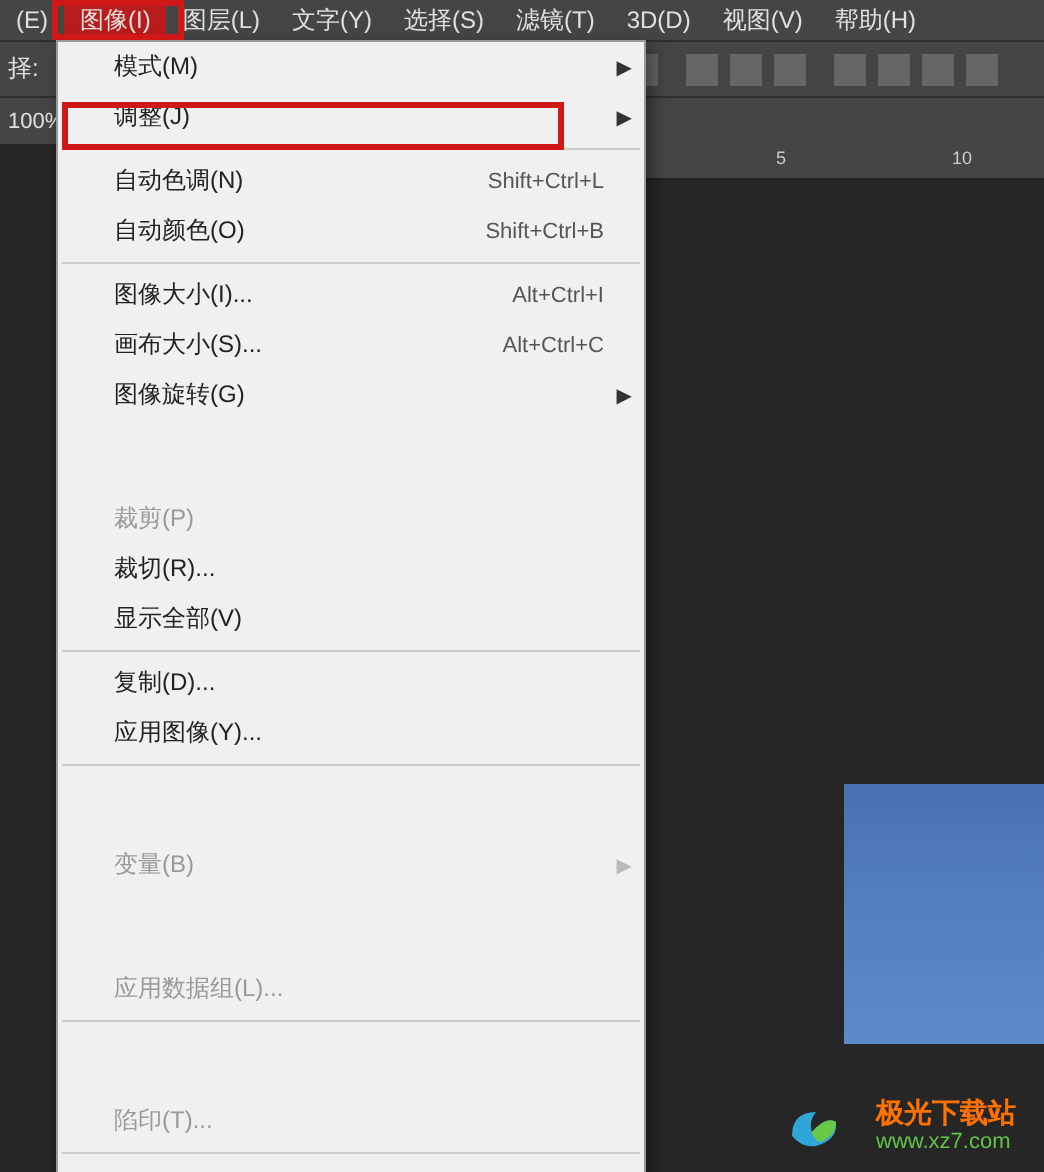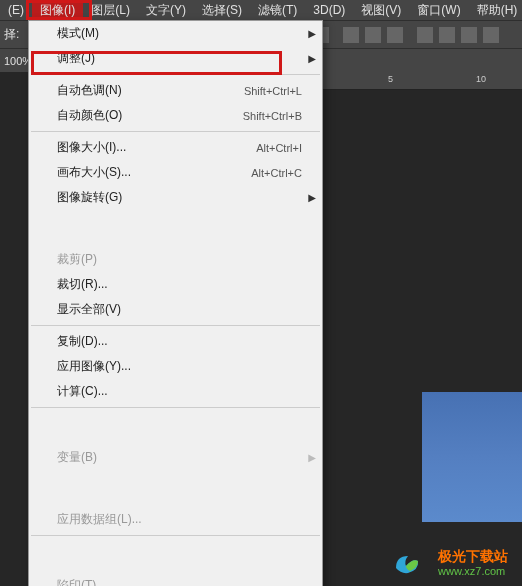--- a/index.html
+++ b/index.html
@@ -196,21 +196,20 @@
 
 <div class="menubar">
   <div class="menubar-item">(E)</div>
   <div class="menubar-item active">图像(I)</div>
   <div class="menubar-item">图层(L)</div>
   <div class="menubar-item">文字(Y)</div>
   <div class="menubar-item">选择(S)</div>
   <div class="menubar-item">滤镜(T)</div>
   <div class="menubar-item">3D(D)</div>
   <div class="menubar-item">视图(V)</div>
-  <div class="menubar-item">窗口(W)</div>
   <div class="menubar-item">帮助(H)</div>
 </div>
 
 <div class="toolbar-row">
   <span class="toolbar-label">择:</span>
   <div class="icon-set">
     <span class="t-icon"></span>
     <span class="t-icon"></span>
     <span class="t-icon"></span>
     <span class="t-icon" style="margin-left:8px"></span>
@@ -277,23 +276,20 @@
   </div>
   <div class="menu-item">
     <span>显示全部(V)</span>
   </div>
   <div class="separator"></div>
   <div class="menu-item">
     <span>复制(D)...</span>
   </div>
   <div class="menu-item">
     <span>应用图像(Y)...</span>
-  </div>
-  <div class="menu-item">
-    <span>计算(C)...</span>
   </div>
   <div class="separator"></div>
   <div class="menu-item disabled">
     <span>变量(B)</span>
     <span class="submenu-arrow" style="color:#bbb">▶</span>
   </div>
   <div class="menu-item disabled">
     <span>应用数据组(L)...</span>
   </div>
   <div class="separator"></div>

